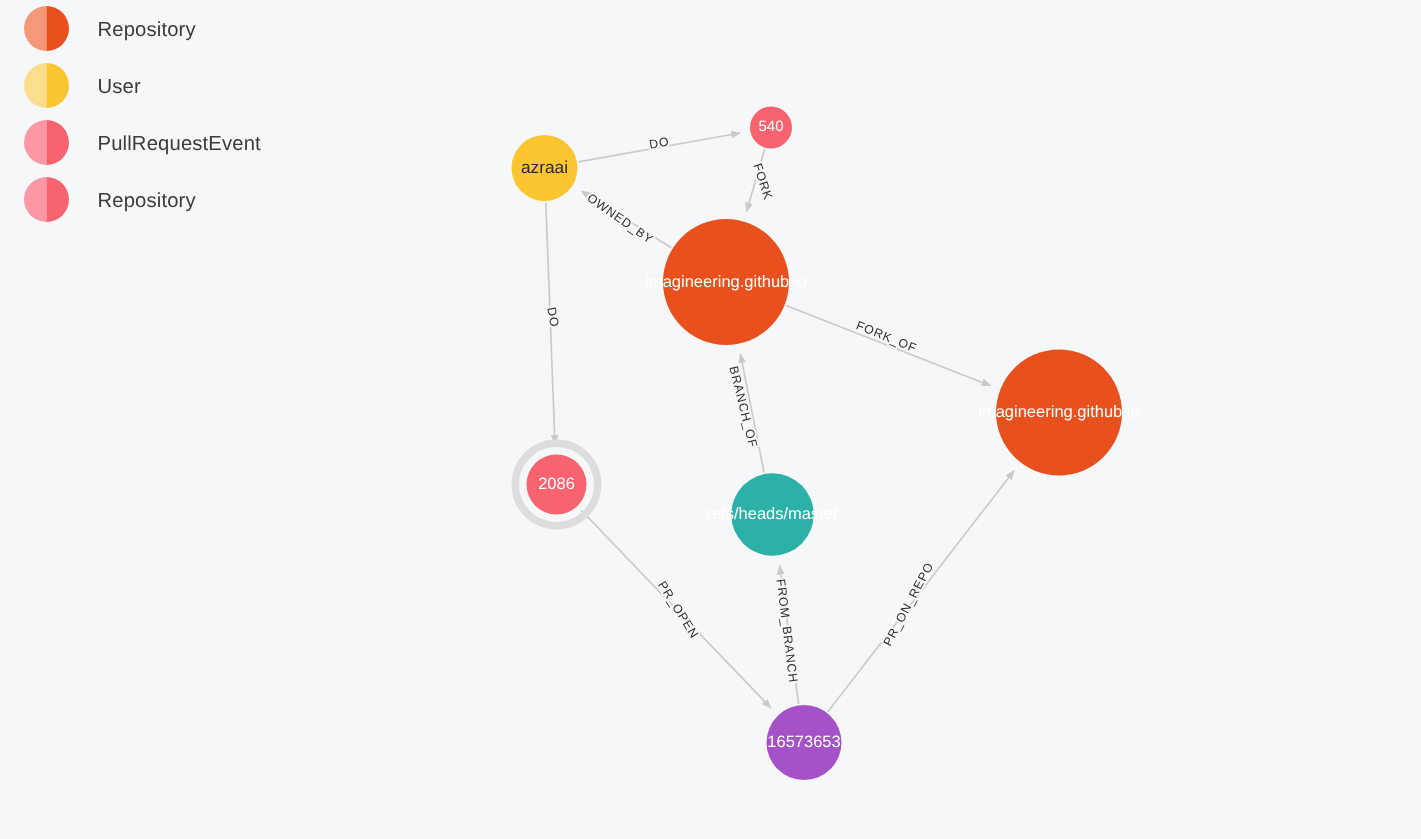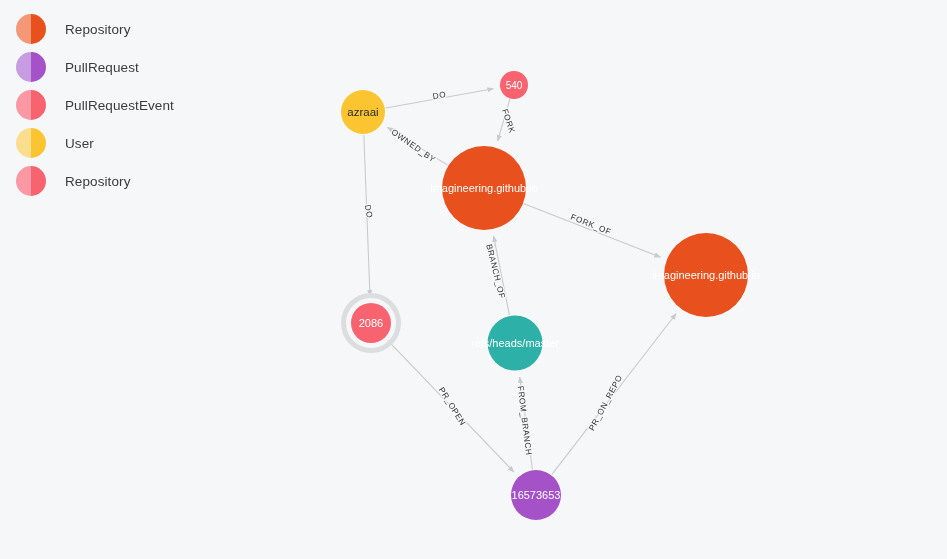--- a/index.html
+++ b/index.html
@@ -15,21 +15,21 @@
     position: relative;
   }
 
   
   #legend {
     position: absolute;
     left: 0;
     top: 0;
     width: 230px;
     height: 100%;
-    padding: 10px 0 0 16px;
+    padding: 0 0 0 16px;
     box-sizing: border-box;
     z-index: 5;
   }
   .legend-item {
     display: flex;
     align-items: center;
     height: 38px;
     margin-bottom: 0px;
   }
   .legend-swatch {
@@ -114,38 +114,31 @@
 <div id="legend">
   <div class="legend-item">
     <span class="legend-swatch">
       <span class="half-l" style="background: rgb(245, 152, 120);"></span>
       <span class="half-r" style="background: rgb(232, 80, 29);"></span>
     </span>
     <span class="legend-label">Repository</span>
   </div>
   <div class="legend-item">
     <span class="legend-swatch">
-      <span class="half-l" style="background: rgb(199, 156, 226);"></span>
-      <span class="half-r" style="background: rgb(165, 81, 200);"></span>
-    </span>
-    <span class="legend-label">PullRequest</span>
+      <span class="half-l" style="background: rgb(251, 221, 142);"></span>
+      <span class="half-r" style="background: rgb(251, 197, 49);"></span>
+    </span>
+    <span class="legend-label">User</span>
   </div>
   <div class="legend-item">
     <span class="legend-swatch">
       <span class="half-l" style="background: rgb(251, 152, 163);"></span>
       <span class="half-r" style="background: rgb(247, 99, 111);"></span>
     </span>
     <span class="legend-label">PullRequestEvent</span>
-  </div>
-  <div class="legend-item">
-    <span class="legend-swatch">
-      <span class="half-l" style="background: rgb(251, 221, 142);"></span>
-      <span class="half-r" style="background: rgb(251, 197, 49);"></span>
-    </span>
-    <span class="legend-label">User</span>
   </div>
   <div class="legend-item">
     <span class="legend-swatch">
       <span class="half-l" style="background: rgb(251, 152, 163);"></span>
       <span class="half-r" style="background: rgb(247, 99, 111);"></span>
     </span>
     <span class="legend-label">Repository</span>
   </div>
 </div>
 

